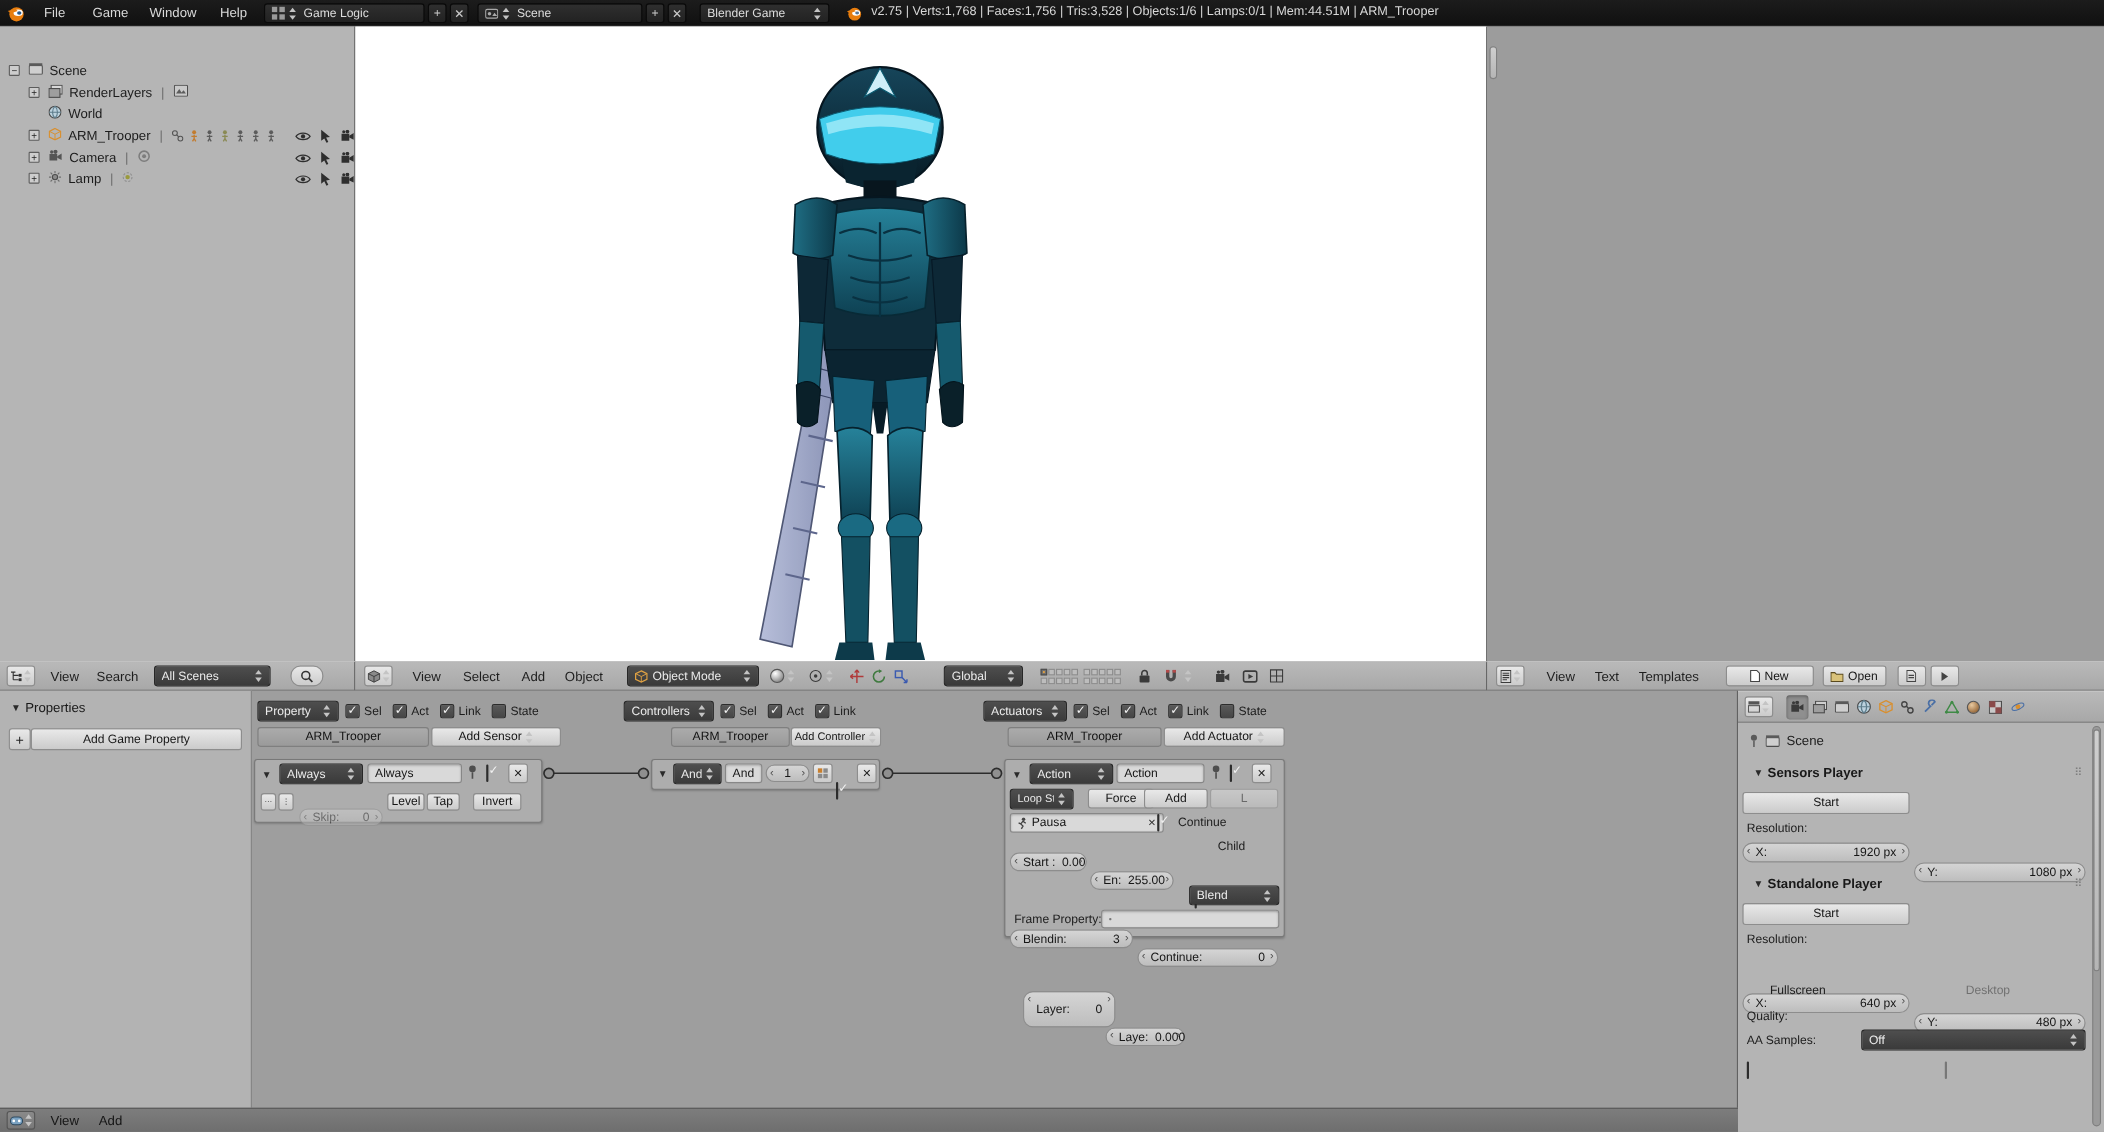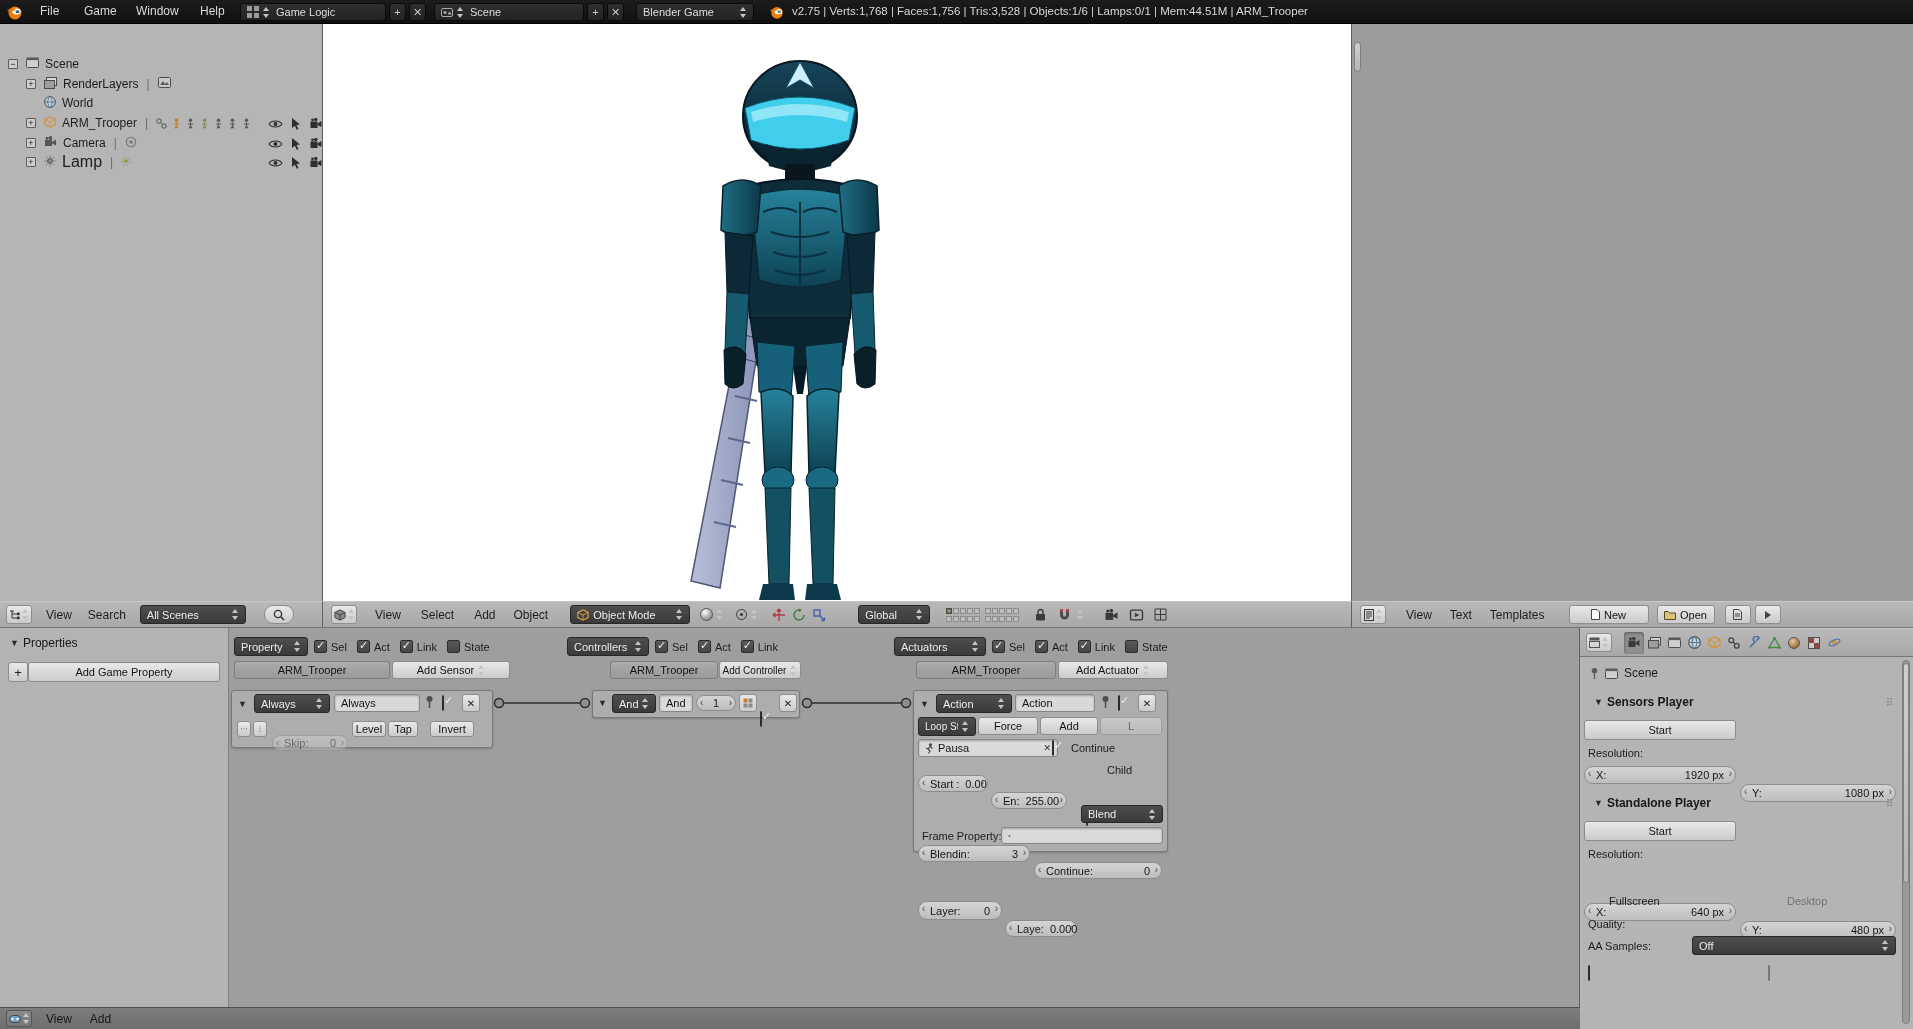--- a/index.html
+++ b/index.html
@@ -215,21 +215,21 @@
     </div>
 
     <div class="abs flex" style="left:26px;top:128px;height:20px">
       <span class="exp">+</span>
       <span style="margin-left:8px">
         <svg width="12" height="12" viewBox="0 0 12 12">
             <circle cx="6" cy="6" r="2.4" fill="#8c8c8c" stroke="#4c4c4c"></circle>
             <path d="M6 0.5 V2.5 M6 9.5 V11.5 M0.5 6 H2.5 M9.5 6 H11.5 M2 2 L3.4 3.4 M8.6 8.6 L10 10 M10 2 L8.6 3.4 M3.4 8.6 L2 10" stroke="#6e6e6e"></path>
           </svg>
       </span>
-      <span style="margin-left:6px;font-size:16px">Lamp</span>
+      <span style="margin-left:6px;font-size:12px">Lamp</span>
       <span style="margin-left:8px;color:#6e6e6e">|</span>
       <span style="margin-left:8px">
         <svg width="10" height="10" viewBox="0 0 10 10">
             <circle cx="5" cy="5" r="2" fill="#9a9a3c"></circle>
             <circle cx="5" cy="5" r="4" fill="none" stroke="#8f8f8f" stroke-dasharray="2 1.5"></circle>
           </svg>
       </span>
     </div>
 
     <div class="abs flex" style="left:268px;top:93px;gap:8px">
@@ -611,21 +611,21 @@
             <rect x="5.5" y="0.5" width="4" height="4" fill="#8a8a8a"></rect>
             <rect x="0.5" y="5.5" width="4" height="4" fill="#8a8a8a"></rect>
             <rect x="5.5" y="5.5" width="4" height="4" fill="#8a8a8a"></rect>
           </svg>
       </span>
       <span class="cb on abs" style="left:167px;top:5px"></span>
       <span class="minibtn abs" style="left:186px;top:3px;width:18px;height:18px;font-size:10px">✕</span>
     </div>
 
     <div class="abs flex" style="left:894px;top:9px">
-      <div class="dmenu" style="width:92px">
+      <div class="dmenu" style="width:76px">
           <span class="lbl">Actuators</span>
           <span class="ud"></span>
         </div>
       <span class="cb on" style="margin-left:6px"></span>
         <span class="cbl">Sel</span>
       <span class="cb on" style="margin-left:10px"></span>
         <span class="cbl">Act</span>
       <span class="cb on" style="margin-left:10px"></span>
         <span class="cbl">Link</span>
       <span class="cb" style="margin-left:10px"></span>
@@ -652,21 +652,21 @@
             <circle cx="4.5" cy="4" r="3" fill="#4e4e4e"></circle>
             <line x1="4.5" y1="7" x2="4.5" y2="13" stroke="#4e4e4e" stroke-width="1.5"></line>
           </svg></span>
       <span class="cb on abs" style="left:204px;top:5px"></span>
       <span class="minibtn abs" style="left:224px;top:3px;width:18px;height:18px;font-size:10px">✕</span>
 
       <div class="dmenu abs sm" style="left:4px;top:26px;width:58px">
           <span class="lbl">Loop Stop</span>
           <span class="ud"></span>
         </div>
-      <div class="lbtn abs" style="left:64px;top:26px;width:60px;height:18px">
+      <div class="lbtn abs" style="left:75px;top:26px;width:60px;height:18px">
           <span>Force</span>
         </div>
       <div class="lbtn abs" style="left:126px;top:26px;width:58px;height:18px">
           <span>Add</span>
         </div>
       <div class="lbtn dis abs" style="left:186px;top:26px;width:62px;height:18px">
           <span>L</span>
         </div>
 
       <div class="txtf abs" style="left:4px;top:48px;width:140px;height:18px;gap:4px">
@@ -693,21 +693,21 @@
 
       <div class="num abs" style="left:4px;top:92px;width:112px;height:17px">
           <span>Blendin:</span>
           <span class="nv">3</span>
         </div>
       <div class="num abs" style="left:120px;top:92px;width:128px;height:17px">
           <span>Continue:</span>
           <span class="nv">0</span>
         </div>
 
-      <div class="num abs" style="left:4px;top:114px;width:84px;height:19px">
+      <div class="num abs" style="left:16px;top:114px;width:84px;height:33px">
           <span>Layer:</span>
           <span class="nv">0</span>
         </div>
       <div class="num abs" style="left:91px;top:114px;width:72px;height:17px">
           <span>Laye:</span>
           <span class="nv">0.000</span>
         </div>
       <div class="dmenu abs" style="left:167px;top:114px;width:82px;height:18px">
           <span class="lbl">Blend</span>
           <span class="ud"></span>

